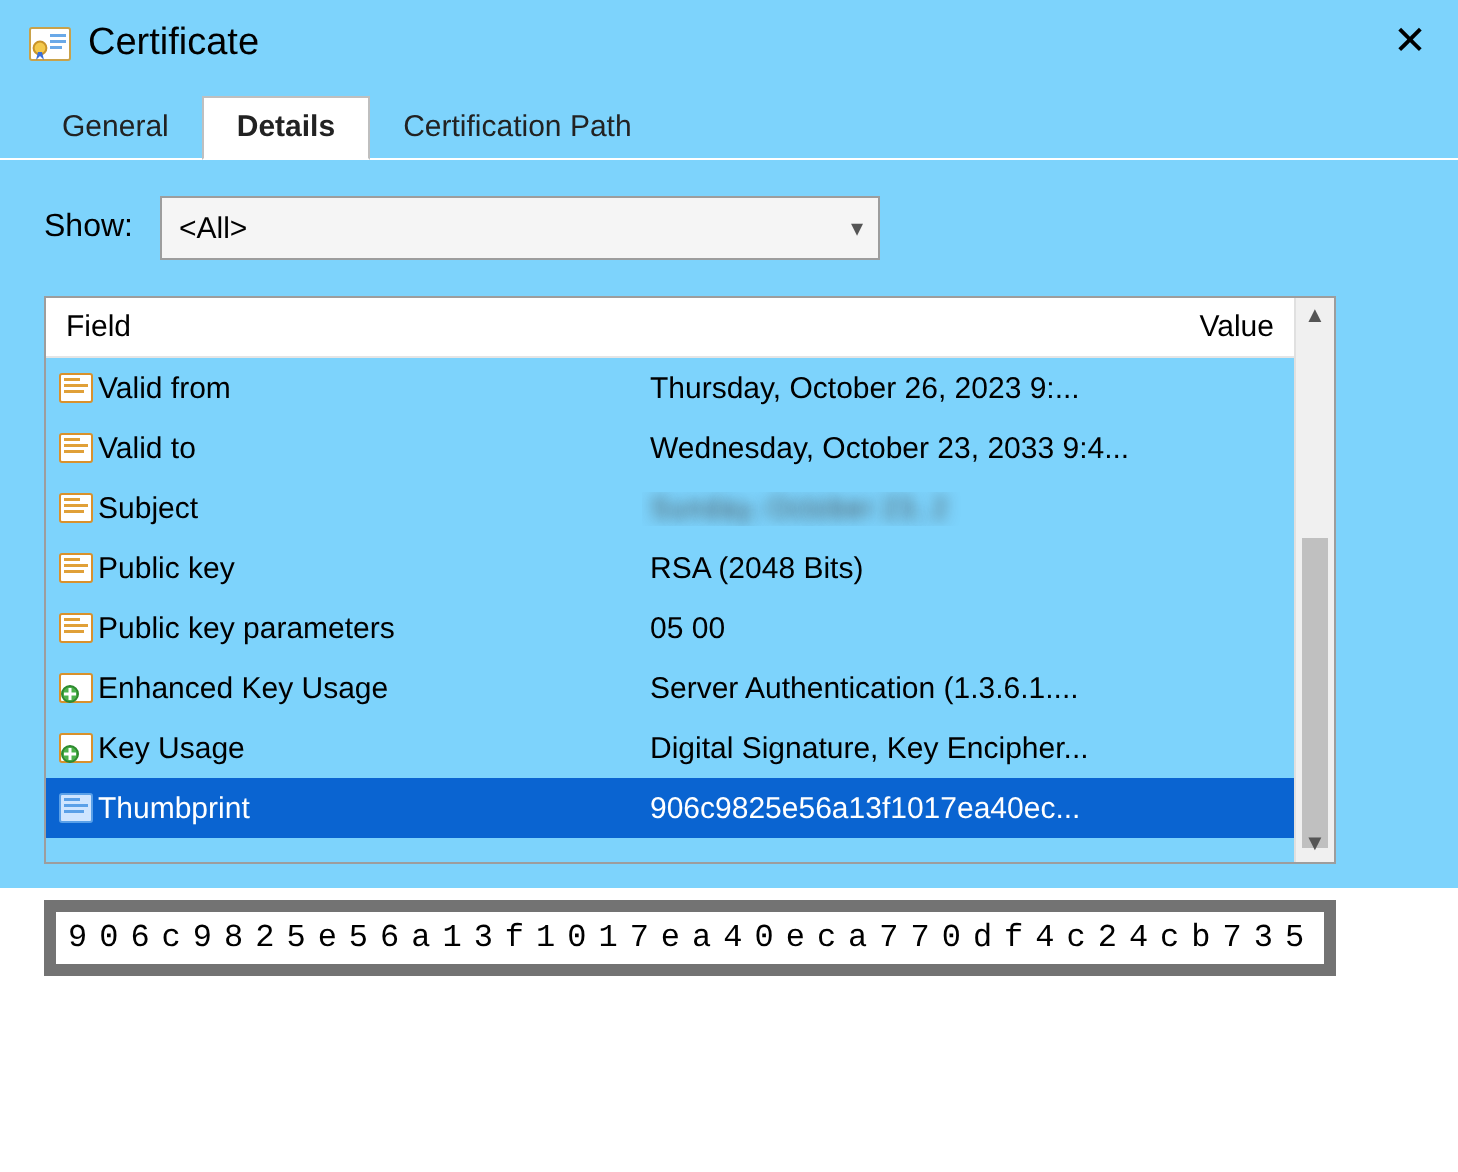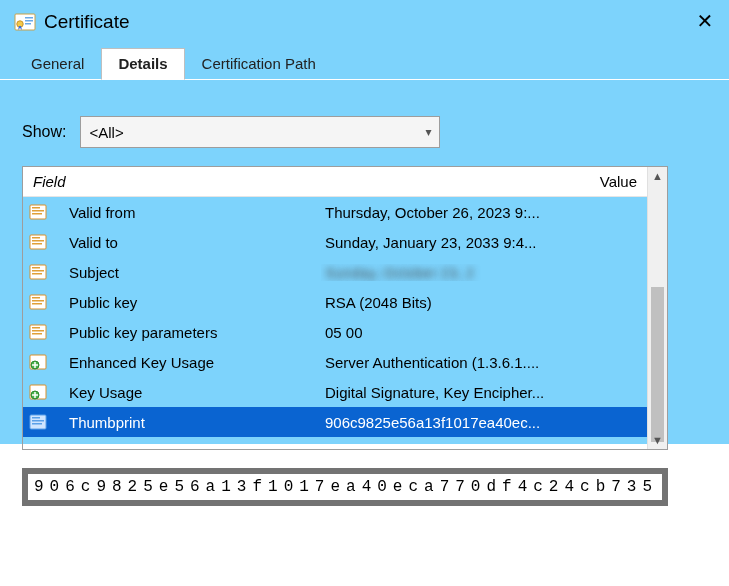--- a/index.html
+++ b/index.html
@@ -73,21 +73,20 @@
   }
 
   .tabpage {
     padding: 18px 22px 0 22px;
   }
   .showrow {
     display: flex;
     align-items: center;
     gap: 14px;
     margin-bottom: 18px;
-    margin-top: 18px;
   }
   .showlabel { font-size: 16px; }
   .showcombo {
     width: 360px;
     height: 32px;
     border: 1px solid #9d9d9d;
     background: #f5f5f5;
     display: flex;
     align-items: center;
     padding: 0 8px;
@@ -114,37 +113,37 @@
     display: flex;
     height: 30px;
     align-items: center;
     border-bottom: 1px solid #e5e5e5;
     background: #fff;
     font-size: 15px;
   }
   .listheader .col {
     padding: 0 10px;
   }
-  .col-field { width: 298px; font-style: italic; }
+  .col-field { width: 298px; }
   .col-value { flex: 1; text-align: right; }
 
   .listrows {
   }
   .row {
     display: flex;
     align-items: center;
     height: 30px;
     font-size: 15px;
   }
   .row .cell-field {
     width: 298px;
     display: flex;
     align-items: center;
     padding-left: 6px;
-    gap: 22px;
+    gap: 2px;
     white-space: nowrap;
     overflow: hidden;
   }
   .row .cell-value {
     flex: 1;
     padding-left: 4px;
     white-space: nowrap;
     overflow: hidden;
     text-overflow: ellipsis;
   }
@@ -266,21 +265,21 @@
               <span class="field-icon">
                 <svg viewBox="0 0 18 18">
                     <rect x="1" y="2" width="16" height="14" rx="1" fill="#fff" stroke="#d9912c"></rect>
                     <rect x="3" y="4" width="8" height="1.5" fill="#e0a038"></rect>
                     <rect x="3" y="7" width="12" height="1.5" fill="#e0a038"></rect>
                     <rect x="3" y="10" width="10" height="1.5" fill="#e0a038"></rect>
                   </svg>
               </span>
               <span>Valid to</span>
             </div>
-            <div class="cell-value">Sunday, January 23, 2033 9:4...</div>
+            <div class="cell-value">Wednesday, October 23, 2033 9:4...</div>
           </div>
 
           <div class="row">
             <div class="cell-field">
               <span class="field-icon">
                 <svg viewBox="0 0 18 18">
                     <rect x="1" y="2" width="16" height="14" rx="1" fill="#fff" stroke="#d9912c"></rect>
                     <rect x="3" y="4" width="8" height="1.5" fill="#e0a038"></rect>
                     <rect x="3" y="7" width="12" height="1.5" fill="#e0a038"></rect>
                     <rect x="3" y="10" width="10" height="1.5" fill="#e0a038"></rect>

